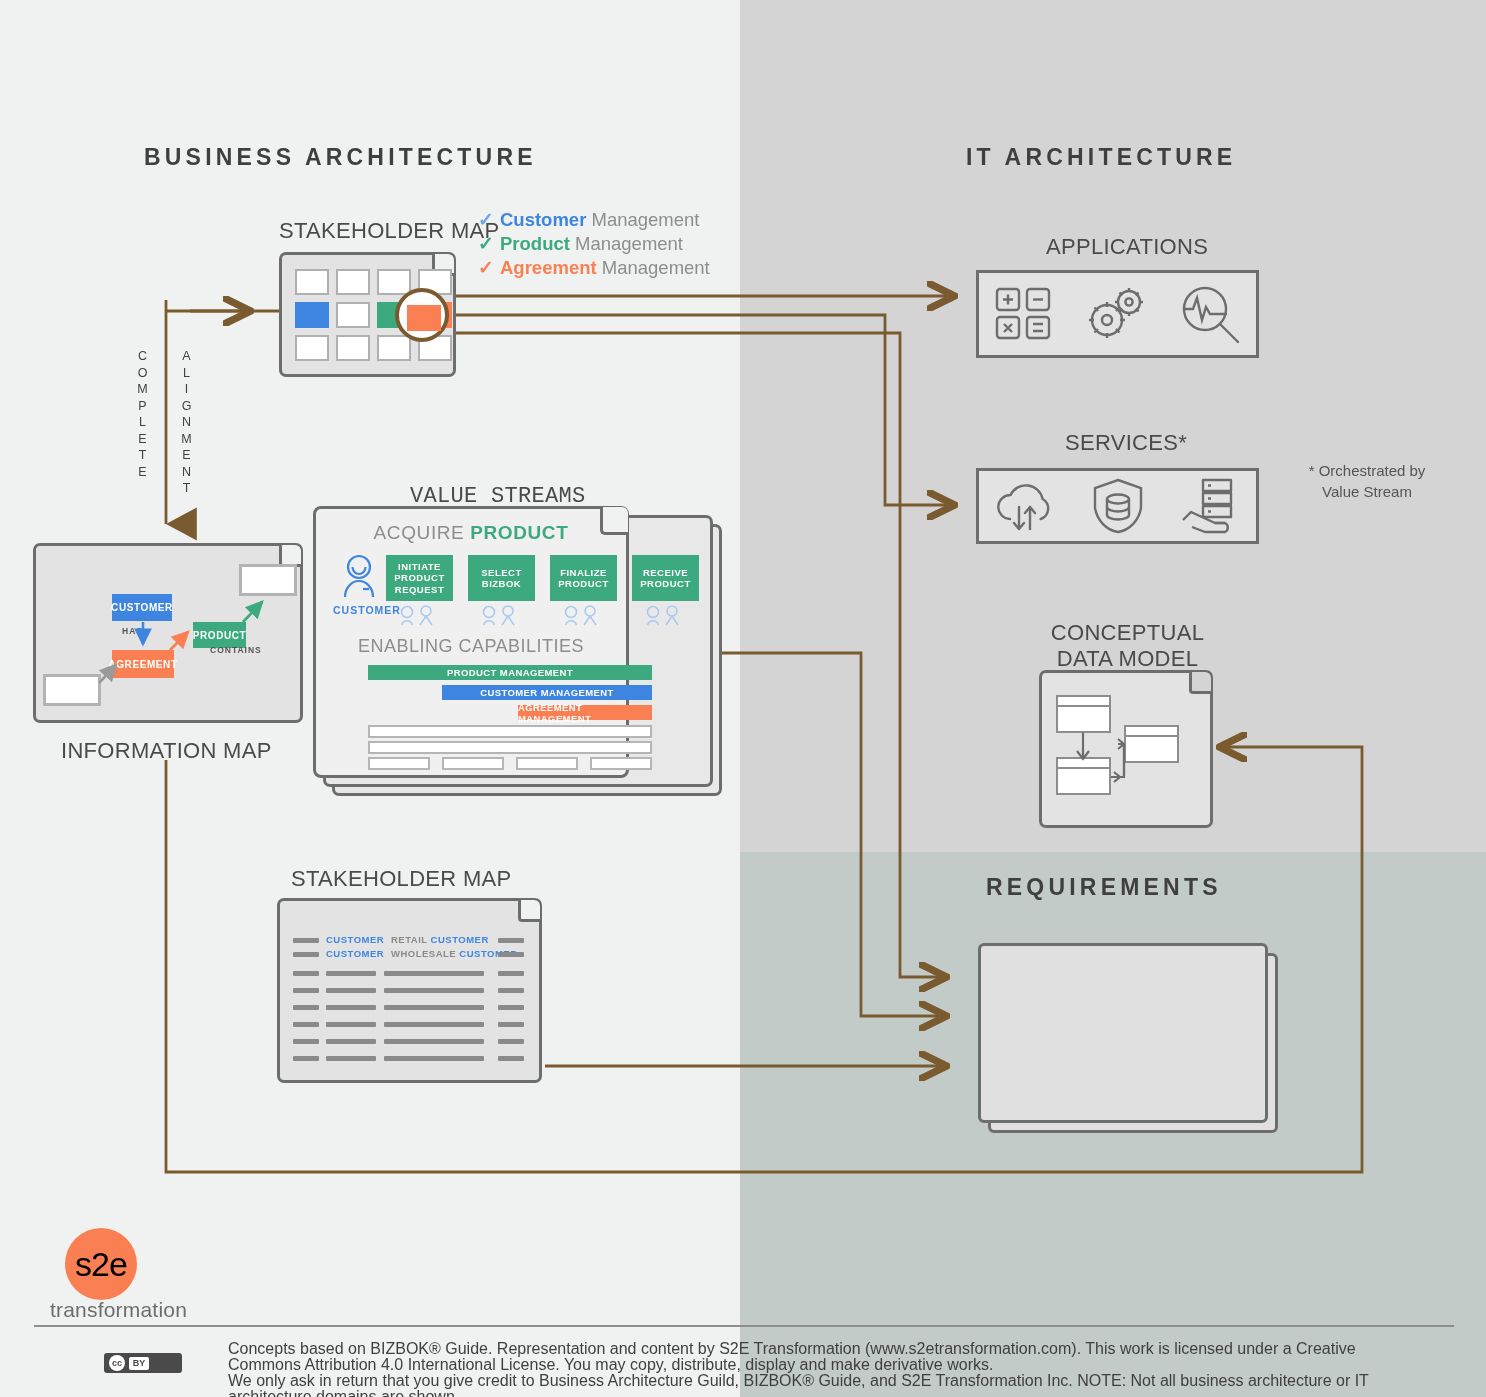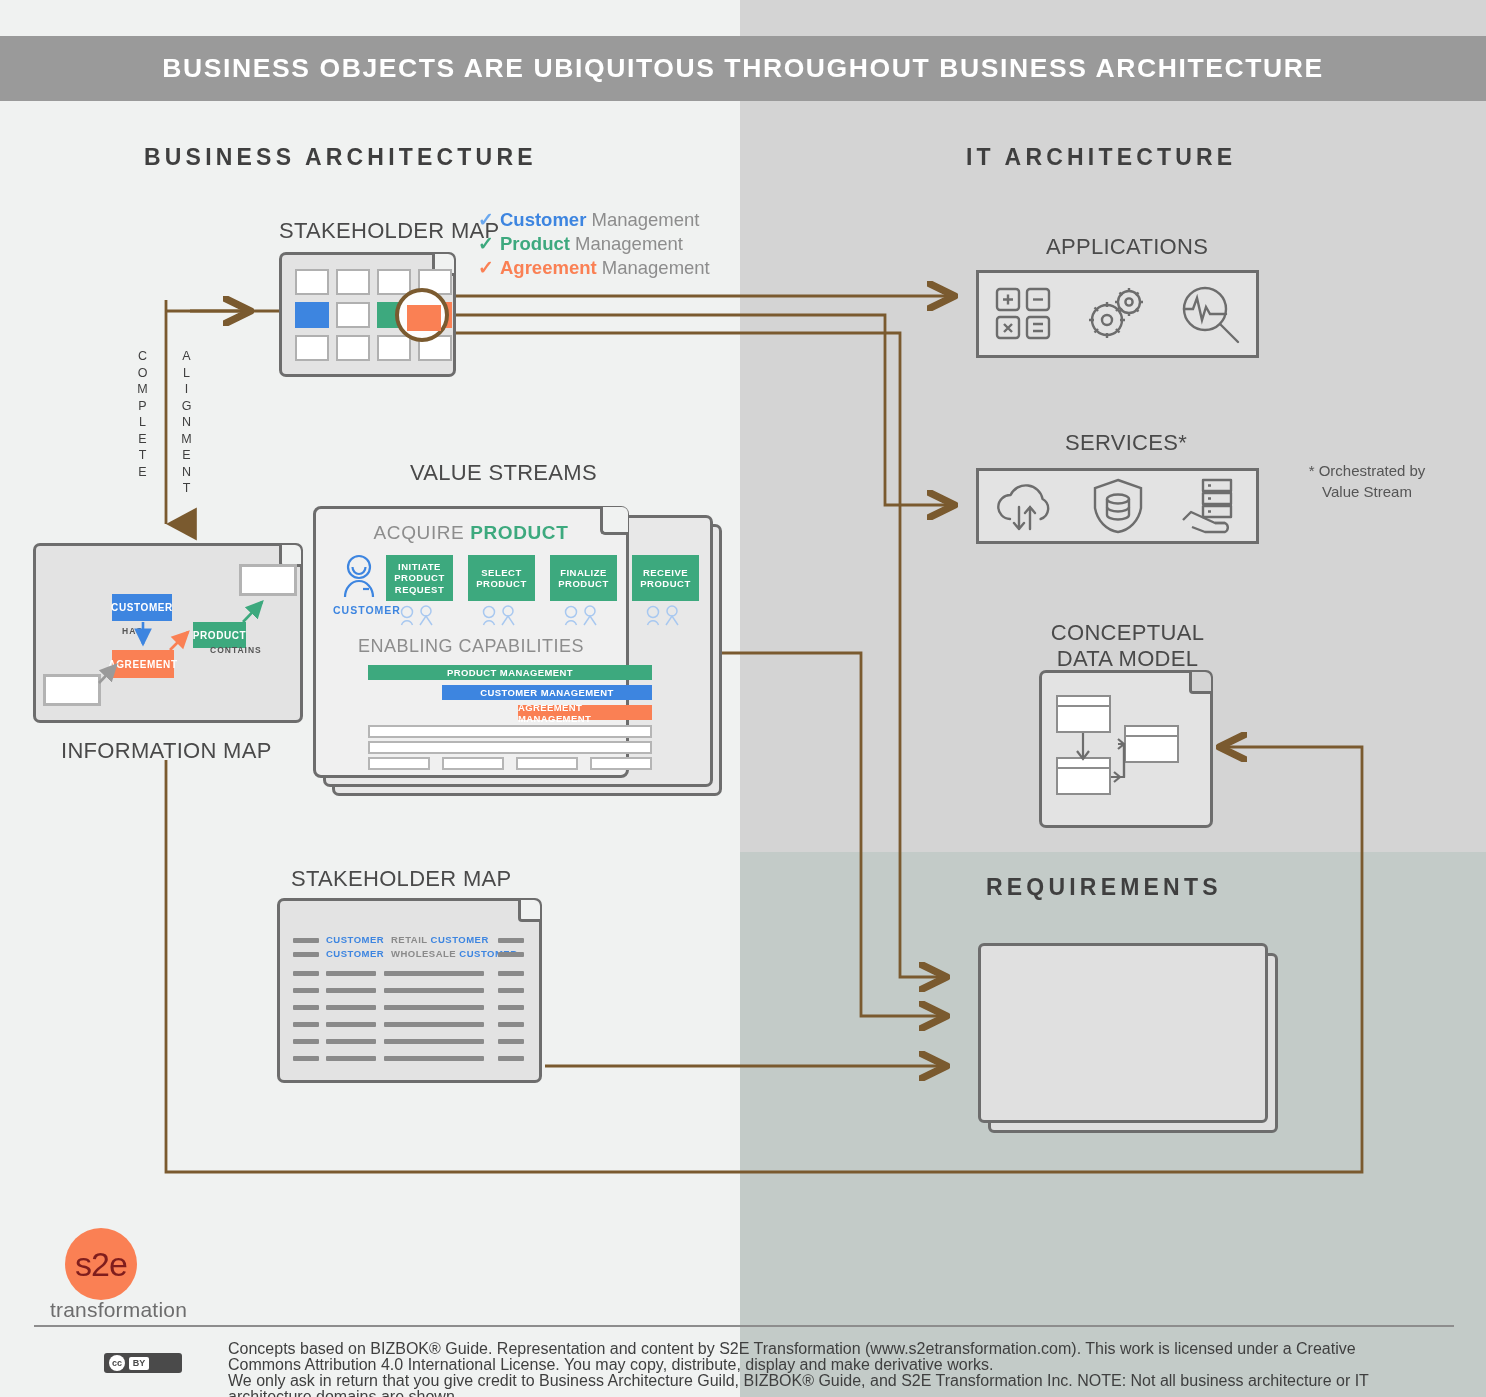--- a/index.html
+++ b/index.html
@@ -107,44 +107,41 @@
   #wires{position:absolute;left:0;top:0;width:1486px;height:1397px;pointer-events:none;}
 
   
   .vlab{position:absolute;font-size:12.5px;color:#3f3f3f;letter-spacing:1px;line-height:16.5px;
         text-align:center;width:14px;font-family:"Liberation Sans",sans-serif;}
 
   
   #logo{position:absolute;left:65px;top:1228px;}
   .logo-circ{width:72px;height:72px;border-radius:50%;background:#fa8054;position:relative;}
   .logo-s2e{position:absolute;left:0;top:0;width:72px;height:72px;display:flex;align-items:center;
-            justify-content:center;color:#7f1d1d;font-size:34px;letter-spacing:-1px;}
+            justify-content:center;color:#000000;font-size:34px;letter-spacing:-1px;}
   .logo-word{position:absolute;left:-15px;top:70px;font-size:21px;color:#6d6d6d;letter-spacing:.2px;}
   .foot-rule{position:absolute;left:34px;top:1325px;width:1420px;height:2px;background:#8d8d8d;}
   .cc{position:absolute;left:104px;top:1353px;width:78px;height:20px;background:#4a4a4a;border-radius:3px;
       display:flex;align-items:center;gap:4px;padding-left:5px;box-sizing:border-box;}
   .cc .b1,.cc .b2{background:#fff;color:#4a4a4a;font-size:9px;font-weight:bold;display:flex;
                   align-items:center;justify-content:center;}
   .cc .b1{width:16px;height:16px;border-radius:50%;}
   .cc .b2{width:20px;height:13px;border-radius:2px;}
   .foot-txt{position:absolute;left:228px;top:1341px;width:1160px;font-size:16px;color:#3f3f3f;
             line-height:16px;font-family:"Liberation Sans",sans-serif;}
 </style>
 </head>
 <body>
 
 <div id="page">
 
   <div class="bg-left"></div>
   <div class="bg-right-top"></div>
   <div class="bg-right-bottom"></div>
 
-  <div class="titlebar">
-    <span>BUSINESS OBJECTS ARE UBIQUITOUS THROUGHOUT BUSINESS ARCHITECTURE</span>
-  </div>
 
   <div class="sec-head" style="left:144px;top:144px;">BUSINESS ARCHITECTURE</div>
   <div class="sec-head" style="left:966px;top:144px;">IT ARCHITECTURE</div>
   <div class="sec-head" style="left:986px;top:874px;">REQUIREMENTS</div>
 
   <svg id="wires">
     <defs>
       <marker id="ah" markerWidth="11" markerHeight="11" refX="9" refY="5.5" orient="auto">
         <path d="M0,0.6 L10,5.5 L0,10.4" fill="none" stroke="#7a5a2f" stroke-width="2.6" stroke-linecap="round" stroke-linejoin="round"></path>
       </marker>
@@ -266,21 +263,21 @@
           </marker>
       </defs>
       <path d="M107,76 L107,98" stroke="#3d85e0" stroke-width="2.6" fill="none" marker-end="url(#mb)"></path>
       <path d="M134,104 L152,86" stroke="#fa8054" stroke-width="2.6" fill="none" marker-end="url(#mo)"></path>
       <path d="M207,76 L226,56" stroke="#3da97e" stroke-width="2.6" fill="none" marker-end="url(#mg)"></path>
       <path d="M63,137 L80,119" stroke="#9a9a9a" stroke-width="2.6" fill="none" marker-end="url(#mgy)"></path>
     </svg>
   </div>
   <div class="lbl" style="left:61px;top:738px;">INFORMATION MAP</div>
 
-  <div class="lbl" style="left:410px;top:460px;">VALUE STREAMS</div>
+  <div class="lbl" style="left:410px;top:484px;font-family:Liberation Mono, monospace;">VALUE STREAMS</div>
   <div class="vs-shadow" style="left:332px;top:524px;width:390px;height:272px;"></div>
   <div class="vs-shadow" style="left:323px;top:515px;width:390px;height:272px;"></div>
 
   <div id="vsmain">
     <div class="fold"></div>
     <div class="vs-title">
       <span>ACQUIRE </span><b>PRODUCT</b>
     </div>
 
     <svg style="position:absolute;left:23px;top:44px;width:40px;height:46px;" viewBox="0 0 40 46">
@@ -290,21 +287,21 @@
         <path d="M6,44 a14,16 0 0 1 28,0"></path>
         <line x1="24" y1="36" x2="30" y2="36"></line>
       </g>
     </svg>
     <div class="vs-cust-lbl" style="left:17px;top:95px;">CUSTOMER</div>
 
     <div class="vs-step" style="left:70px;top:46px;width:67px;height:46px;">
       <span>INITIATE PRODUCT REQUEST</span>
       </div>
     <div class="vs-step" style="left:152px;top:46px;width:67px;height:46px;">
-      <span>SELECT PRODUCT</span>
+      <span>SELECT BIZBOK</span>
       </div>
     <div class="vs-step" style="left:234px;top:46px;width:67px;height:46px;">
       <span>FINALIZE PRODUCT</span>
       </div>
     <div class="vs-step" style="left:316px;top:46px;width:67px;height:46px;">
       <span>RECEIVE PRODUCT</span>
       </div>
 
     <svg style="position:absolute;left:70px;top:96px;width:313px;height:24px;" viewBox="0 0 313 24">
       <g fill="none" stroke="#a8c8f0" stroke-width="1.5">

